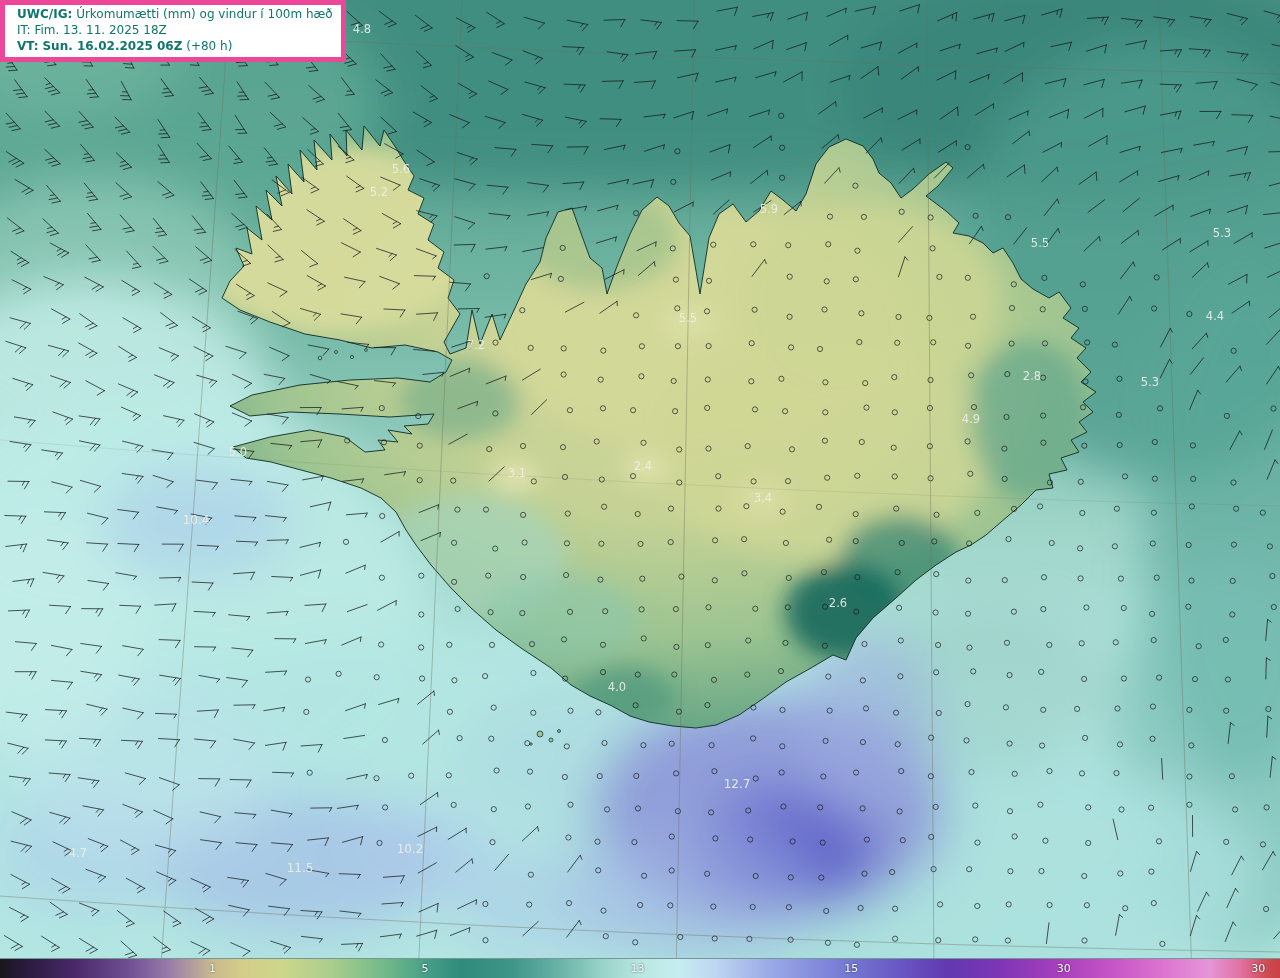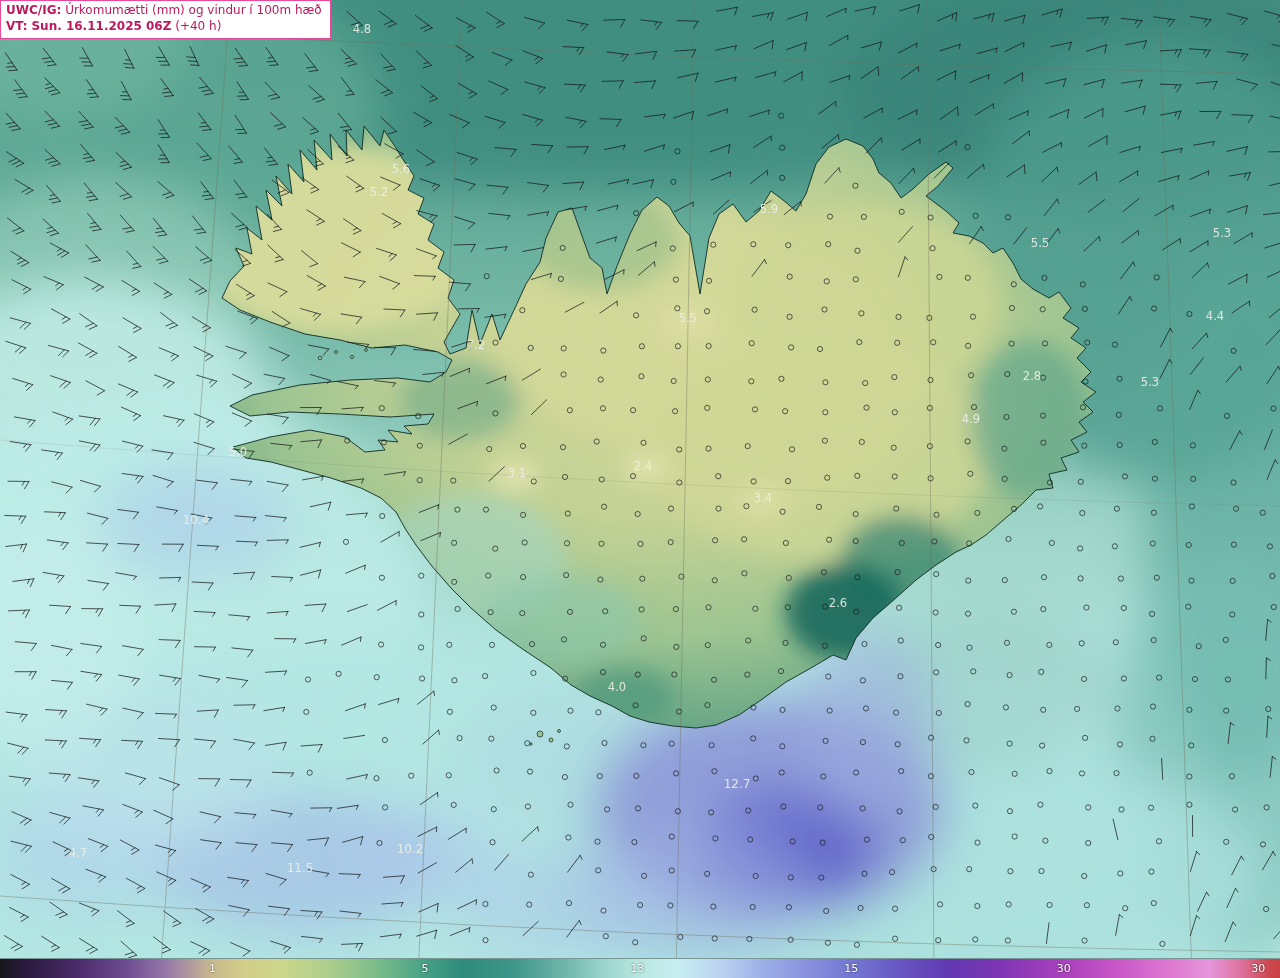--- a/index.html
+++ b/index.html
@@ -2,22 +2,22 @@
 <html><head>
 <meta charset="utf-8">
 <style>
   *{box-sizing:border-box;margin:0;padding:0}
   html,body{width:1280px;height:978px;overflow:hidden}
   body{position:relative;font-family:"DejaVu Sans",sans-serif;background:#b7e8e4}
   #map-svg{position:absolute;top:0;left:0;display:block}
   .map-label{font-family:"DejaVu Sans",sans-serif;font-size:11.5px;fill:#eef0e8;fill-opacity:.9;text-anchor:middle}
   .map-label.big{font-size:12px}
   .isl{fill:#9cc491;stroke:#0e2a24;stroke-width:.7}
-  .title-box{position:absolute;top:0;left:0;background:#ffffff;border:1px solid #ec4899;
-             padding:2px 8px 3px 5px;font-size:12px;line-height:1.32;color:#be185d;z-index:5;white-space:nowrap}
+  .title-box{position:absolute;top:0;left:0;background:#ffffff;border:5px solid #ec4899;
+             padding:2px 8px 3px 12px;font-size:12px;line-height:1.32;color:#0f766e;z-index:5;white-space:nowrap}
   .title-box b{font-weight:bold}
   .colorbar{position:absolute;left:0;bottom:0;width:1280px;height:20px;z-index:6;border-top:1px solid rgba(0,0,0,.35)}
   .cb-grad{position:absolute;left:0;top:0;right:0;bottom:0}
   .cb-ticks{position:absolute;left:0;top:0;right:0;bottom:0}
   .cb-tick{position:absolute;top:0;transform:translateX(-50%);color:#ffffff;font-size:11px;
            line-height:19px;text-shadow:0 0 2px rgba(0,0,0,.7)}
   #barb-path{stroke:#15181a;stroke-width:.9;fill:none;opacity:.82;stroke-linecap:round}
   #calm-circles circle{stroke:#15181a;stroke-width:.9;fill:none;opacity:.75}
 </style>
 </head>
@@ -623,23 +623,27 @@
       <text x="300" y="872" class="map-label big">11.5</text>
     </g>
 </svg>
 
 <div class="title-box">
   <div>
     <b>UWC/IG:</b>
     <span>Úrkomumætti (mm) og vindur í 100m hæð</span>
   </div>
   <div>
+    <span>IT:</span>
+    <span>Fim. 13. 11. 2025 18Z</span>
+  </div>
+  <div>
     <b>VT:</b>
-    <b>Sun. 16.11.2025 06Z</b>
-    <span>(+40 h)</span>
+    <b>Sun. 16.02.2025 06Z</b>
+    <span>(+80 h)</span>
   </div>
 </div>
 
 <div class="colorbar">
   <div class="cb-grad" id="cb-grad" style="background: linear-gradient(to right, rgb(23, 23, 28) 0%, rgb(43, 26, 62) 2%, rgb(74, 42, 106) 6%, rgb(111, 78, 146) 10%, rgb(150, 121, 169) 13%, rgb(178, 156, 156) 15%, rgb(201, 186, 142) 16.6%, rgb(211, 205, 137) 19%, rgb(205, 215, 139) 22%, rgb(169, 205, 141) 26%, rgb(115, 185, 137) 30%, rgb(71, 161, 135) 33.2%, rgb(47, 139, 123) 36%, rgb(62, 149, 137) 40%, rgb(110, 181, 169) 44%, rgb(152, 211, 201) 47%, rgb(184, 231, 225) 50%, rgb(199, 237, 241) 53%, rgb(189, 213, 241) 56%, rgb(155, 171, 231) 60%, rgb(131, 137, 219) 64%, rgb(115, 119, 209) 66.6%, rgb(105, 89, 197) 70%, rgb(97, 57, 177) 74%, rgb(125, 53, 181) 78%, rgb(171, 65, 189) 83.2%, rgb(199, 85, 199) 87%, rgb(221, 117, 209) 91%, rgb(229, 149, 217) 94.5%, rgb(224, 113, 157) 97%, rgb(205, 75, 83) 99%, rgb(201, 65, 65) 100%);"></div>
   <div class="cb-ticks" id="cb-ticks">
       <span class="cb-tick" style="left: 16.6%;">1</span>
       <span class="cb-tick" style="left: 33.2%;">5</span>
       <span class="cb-tick" style="left: 49.8%;">13</span>
       <span class="cb-tick" style="left: 66.5%;">15</span>

